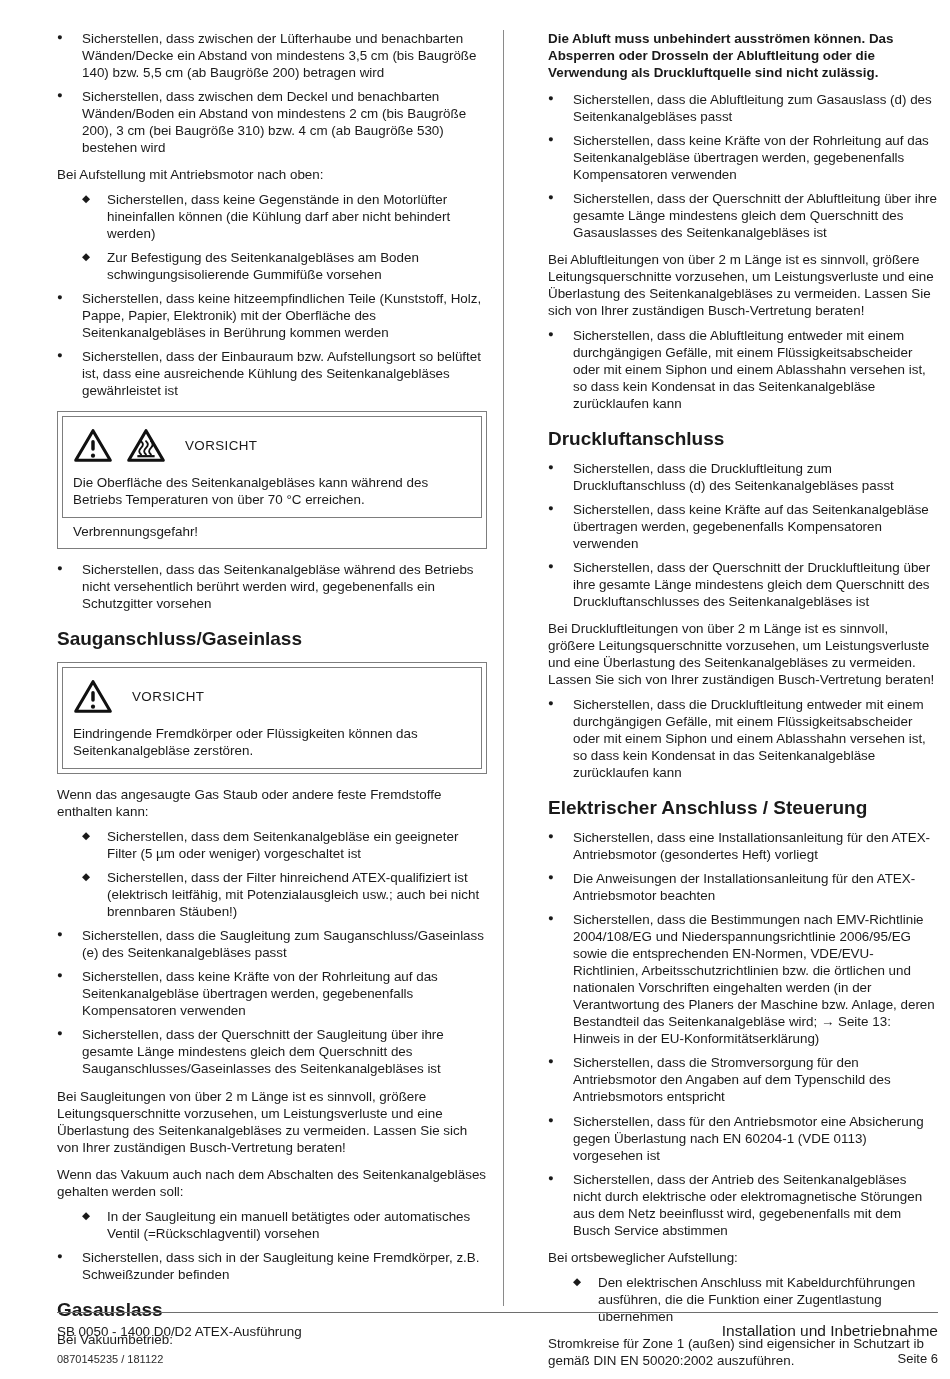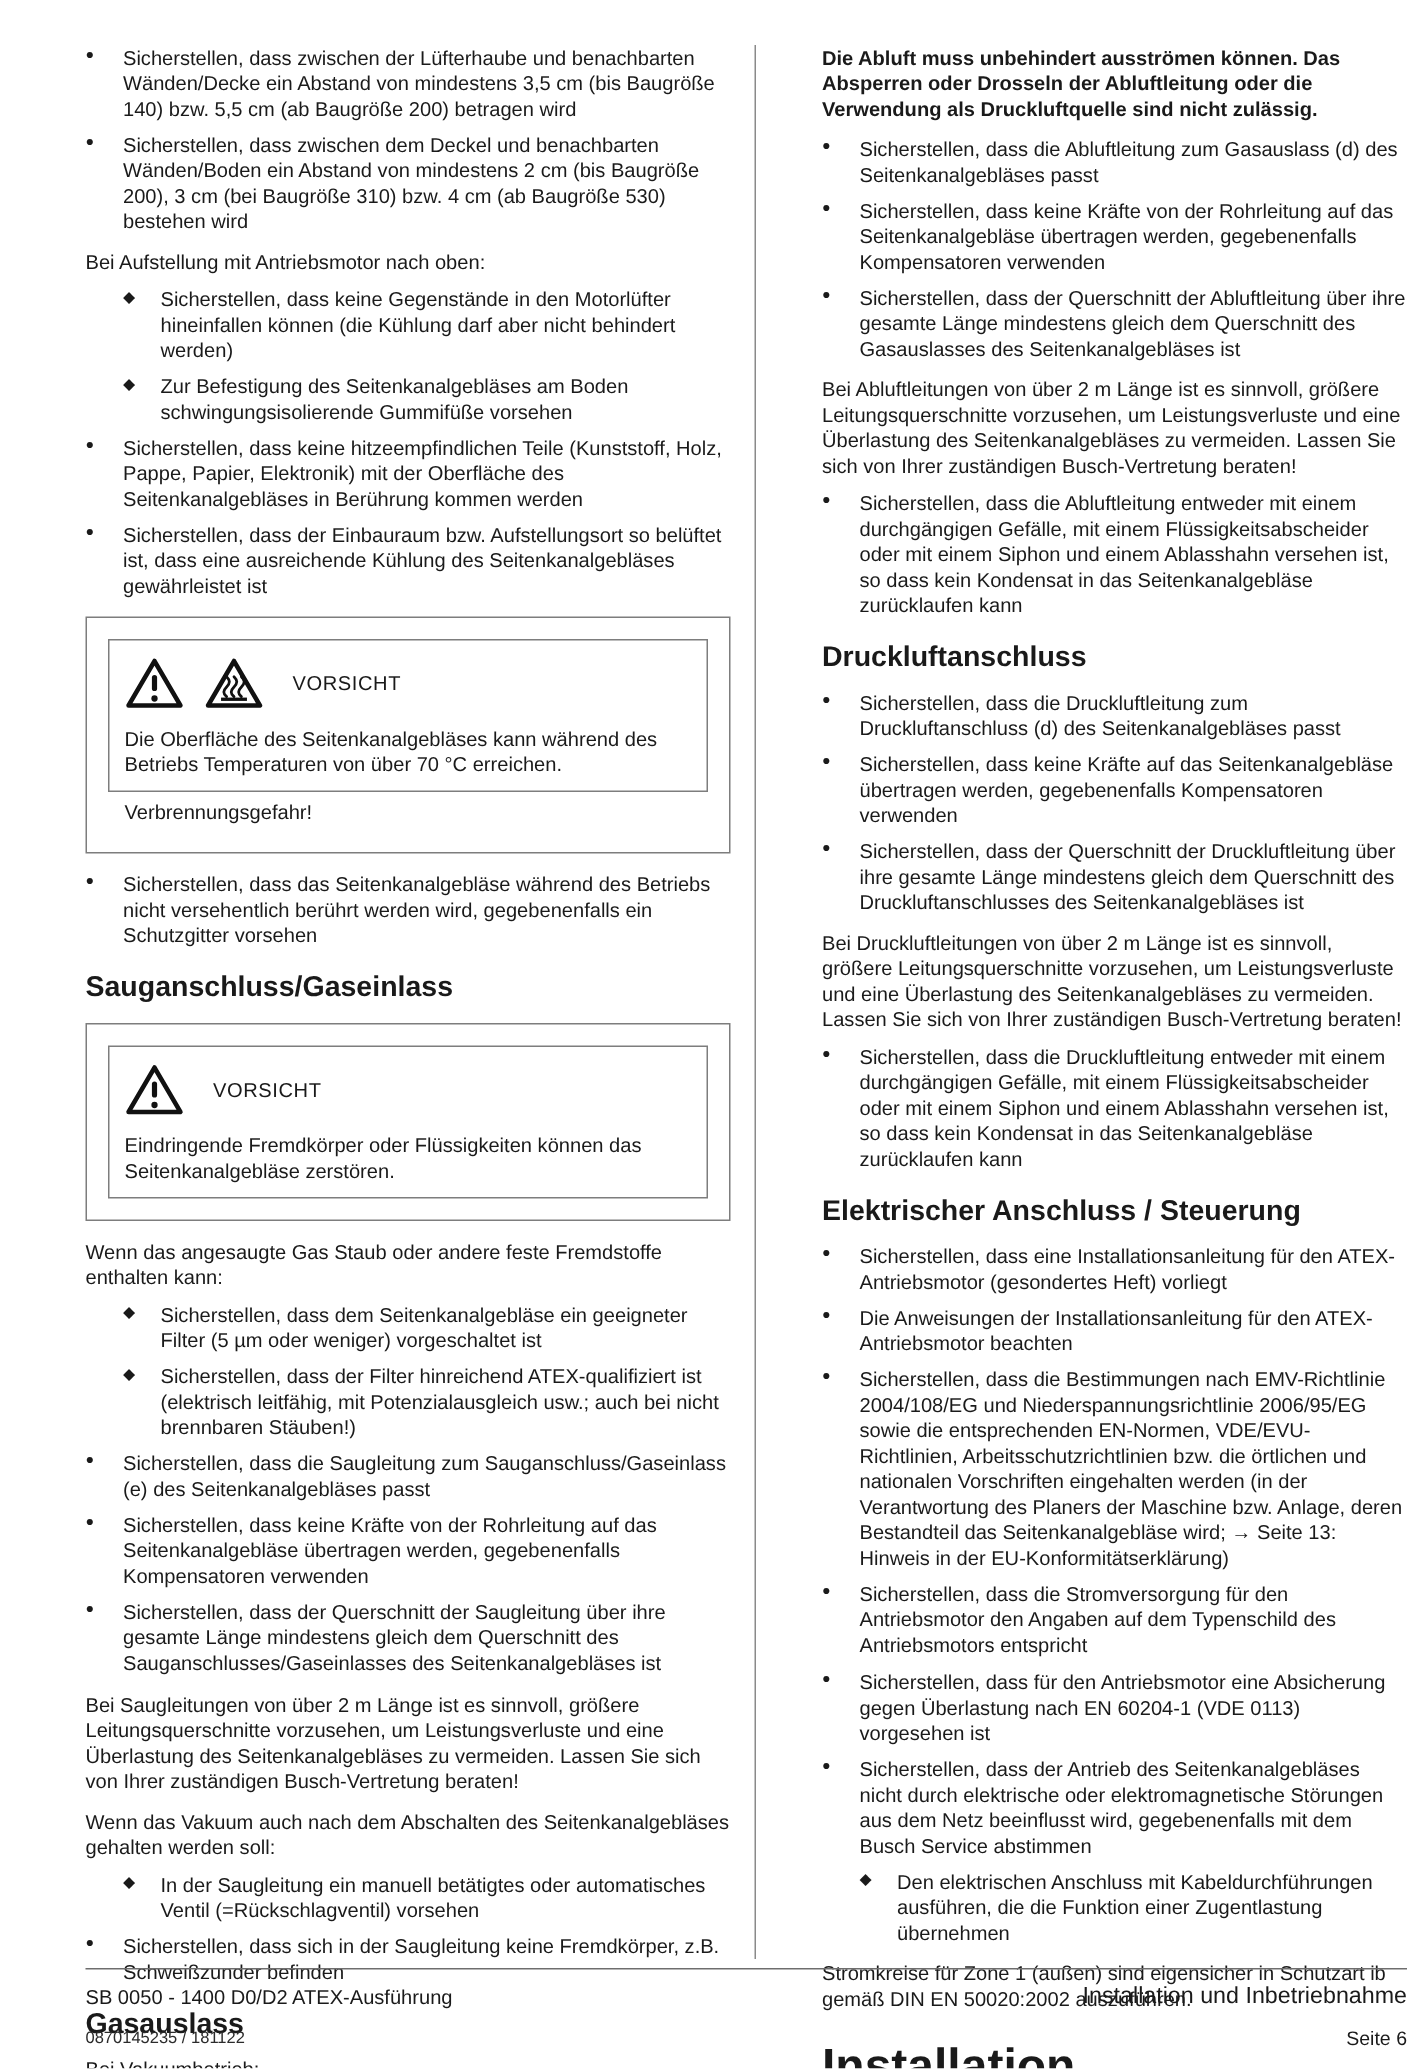--- a/index.html
+++ b/index.html
@@ -21,21 +21,21 @@
   .li.diamond{margin-left:25px;}
   .li.diamond .marker{font-size:10.5px;}
   .li-text{flex:1;}
 
   p.para{margin:10px 0 8px 0;}
   p.para-bold{margin:0 0 10px 0;font-weight:bold;}
 
   h2.heading{font-size:19px;font-weight:bold;margin:16px 0 10px 0;line-height:1.15;}
   h1.heading-large{font-size:32px;font-weight:bold;margin:18px 0 4px 0;line-height:1.15;}
 
-  .warnbox{border:1px solid #7d7d7d;padding:14px;margin:12px 0 12px 0;background:#fff;}
+  .warnbox{border:1px solid #7d7d7d;padding:4px;margin:12px 0 12px 0;background:#fff;}
   .warnbox-inner{border:1px solid #7d7d7d;padding:8px 10px 9px 10px;}
   .warn-head{display:flex;align-items:center;margin:2px 0 10px 0;}
   .warn-icon{display:inline-flex;margin-right:13px;}
   .warn-title{margin-left:6px;letter-spacing:0.4px;}
   .warn-body{margin:0;}
   .warn-footer{padding:5px 11px 4px 11px;}
 
   .footer{margin-top:6px;}
   .footer-rule{border-top:1px solid #6e6e6e;height:0;}
   .footer-row{display:flex;justify-content:space-between;align-items:flex-end;}
@@ -213,20 +213,21 @@
           <span class="li-text">Sicherstellen, dass die Stromversorgung für den Antriebsmotor den Angaben auf dem Typenschild des Antriebsmotors entspricht</span>
         </div>
         <div class="li bullet">
           <span class="marker">●</span>
           <span class="li-text">Sicherstellen, dass für den Antriebsmotor eine Absicherung gegen Überlastung nach EN 60204-1 (VDE 0113) vorgesehen ist</span>
         </div>
         <div class="li bullet">
           <span class="marker">●</span>
           <span class="li-text">Sicherstellen, dass der Antrieb des Seitenkanalgebläses nicht durch elektrische oder elektromagnetische Störungen aus dem Netz beeinflusst wird, gegebenenfalls mit dem Busch Service abstimmen</span>
         </div>
+        <p class="para">Bei ortsbeweglicher Aufstellung:</p>
         <div class="li diamond">
           <span class="marker">◆</span>
           <span class="li-text">Den elektrischen Anschluss mit Kabeldurchführungen ausführen, die die Funktion einer Zugentlastung übernehmen</span>
         </div>
         <p class="para">Stromkreise für Zone 1 (außen) sind eigensicher in Schutzart ib gemäß DIN EN 50020:2002 auszuführen.</p>
         <h1 class="heading-large">Installation</h1>
         <h2 class="heading">Aufstellen</h2>
         <div class="li bullet">
           <span class="marker">●</span>
           <span class="li-text">Sicherstellen, dass die installationsseitigen Voraussetzungen (→ Seite 5) erfüllt sind</span>

